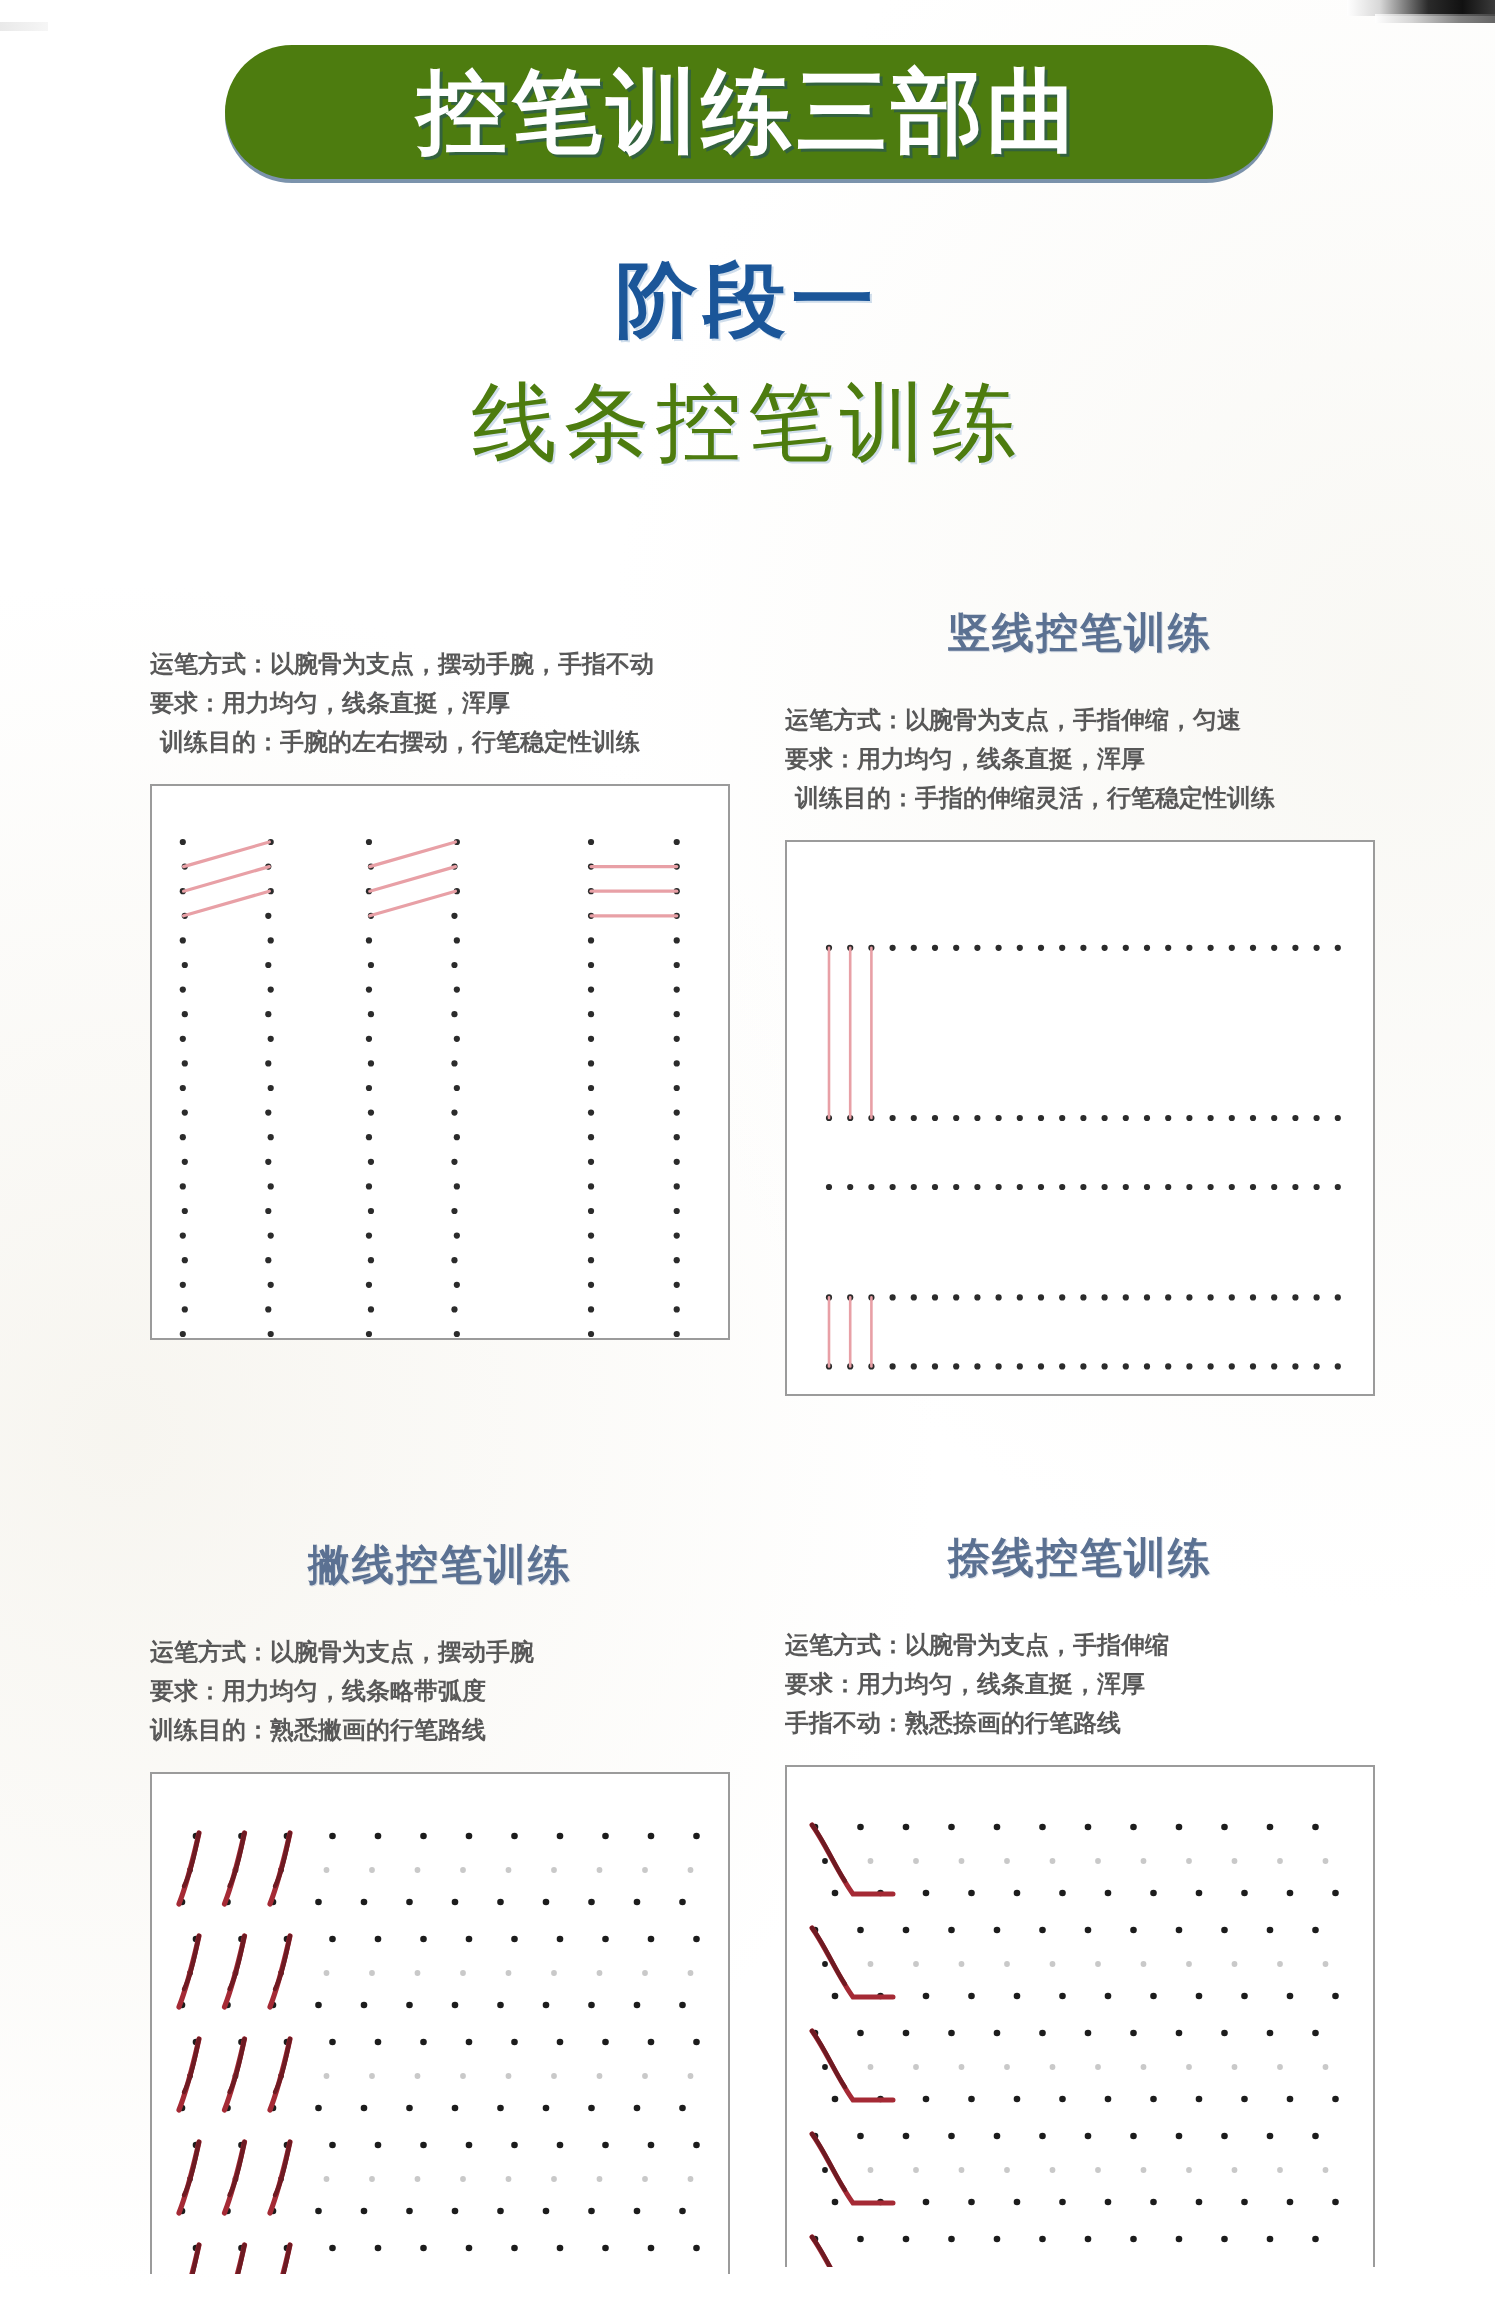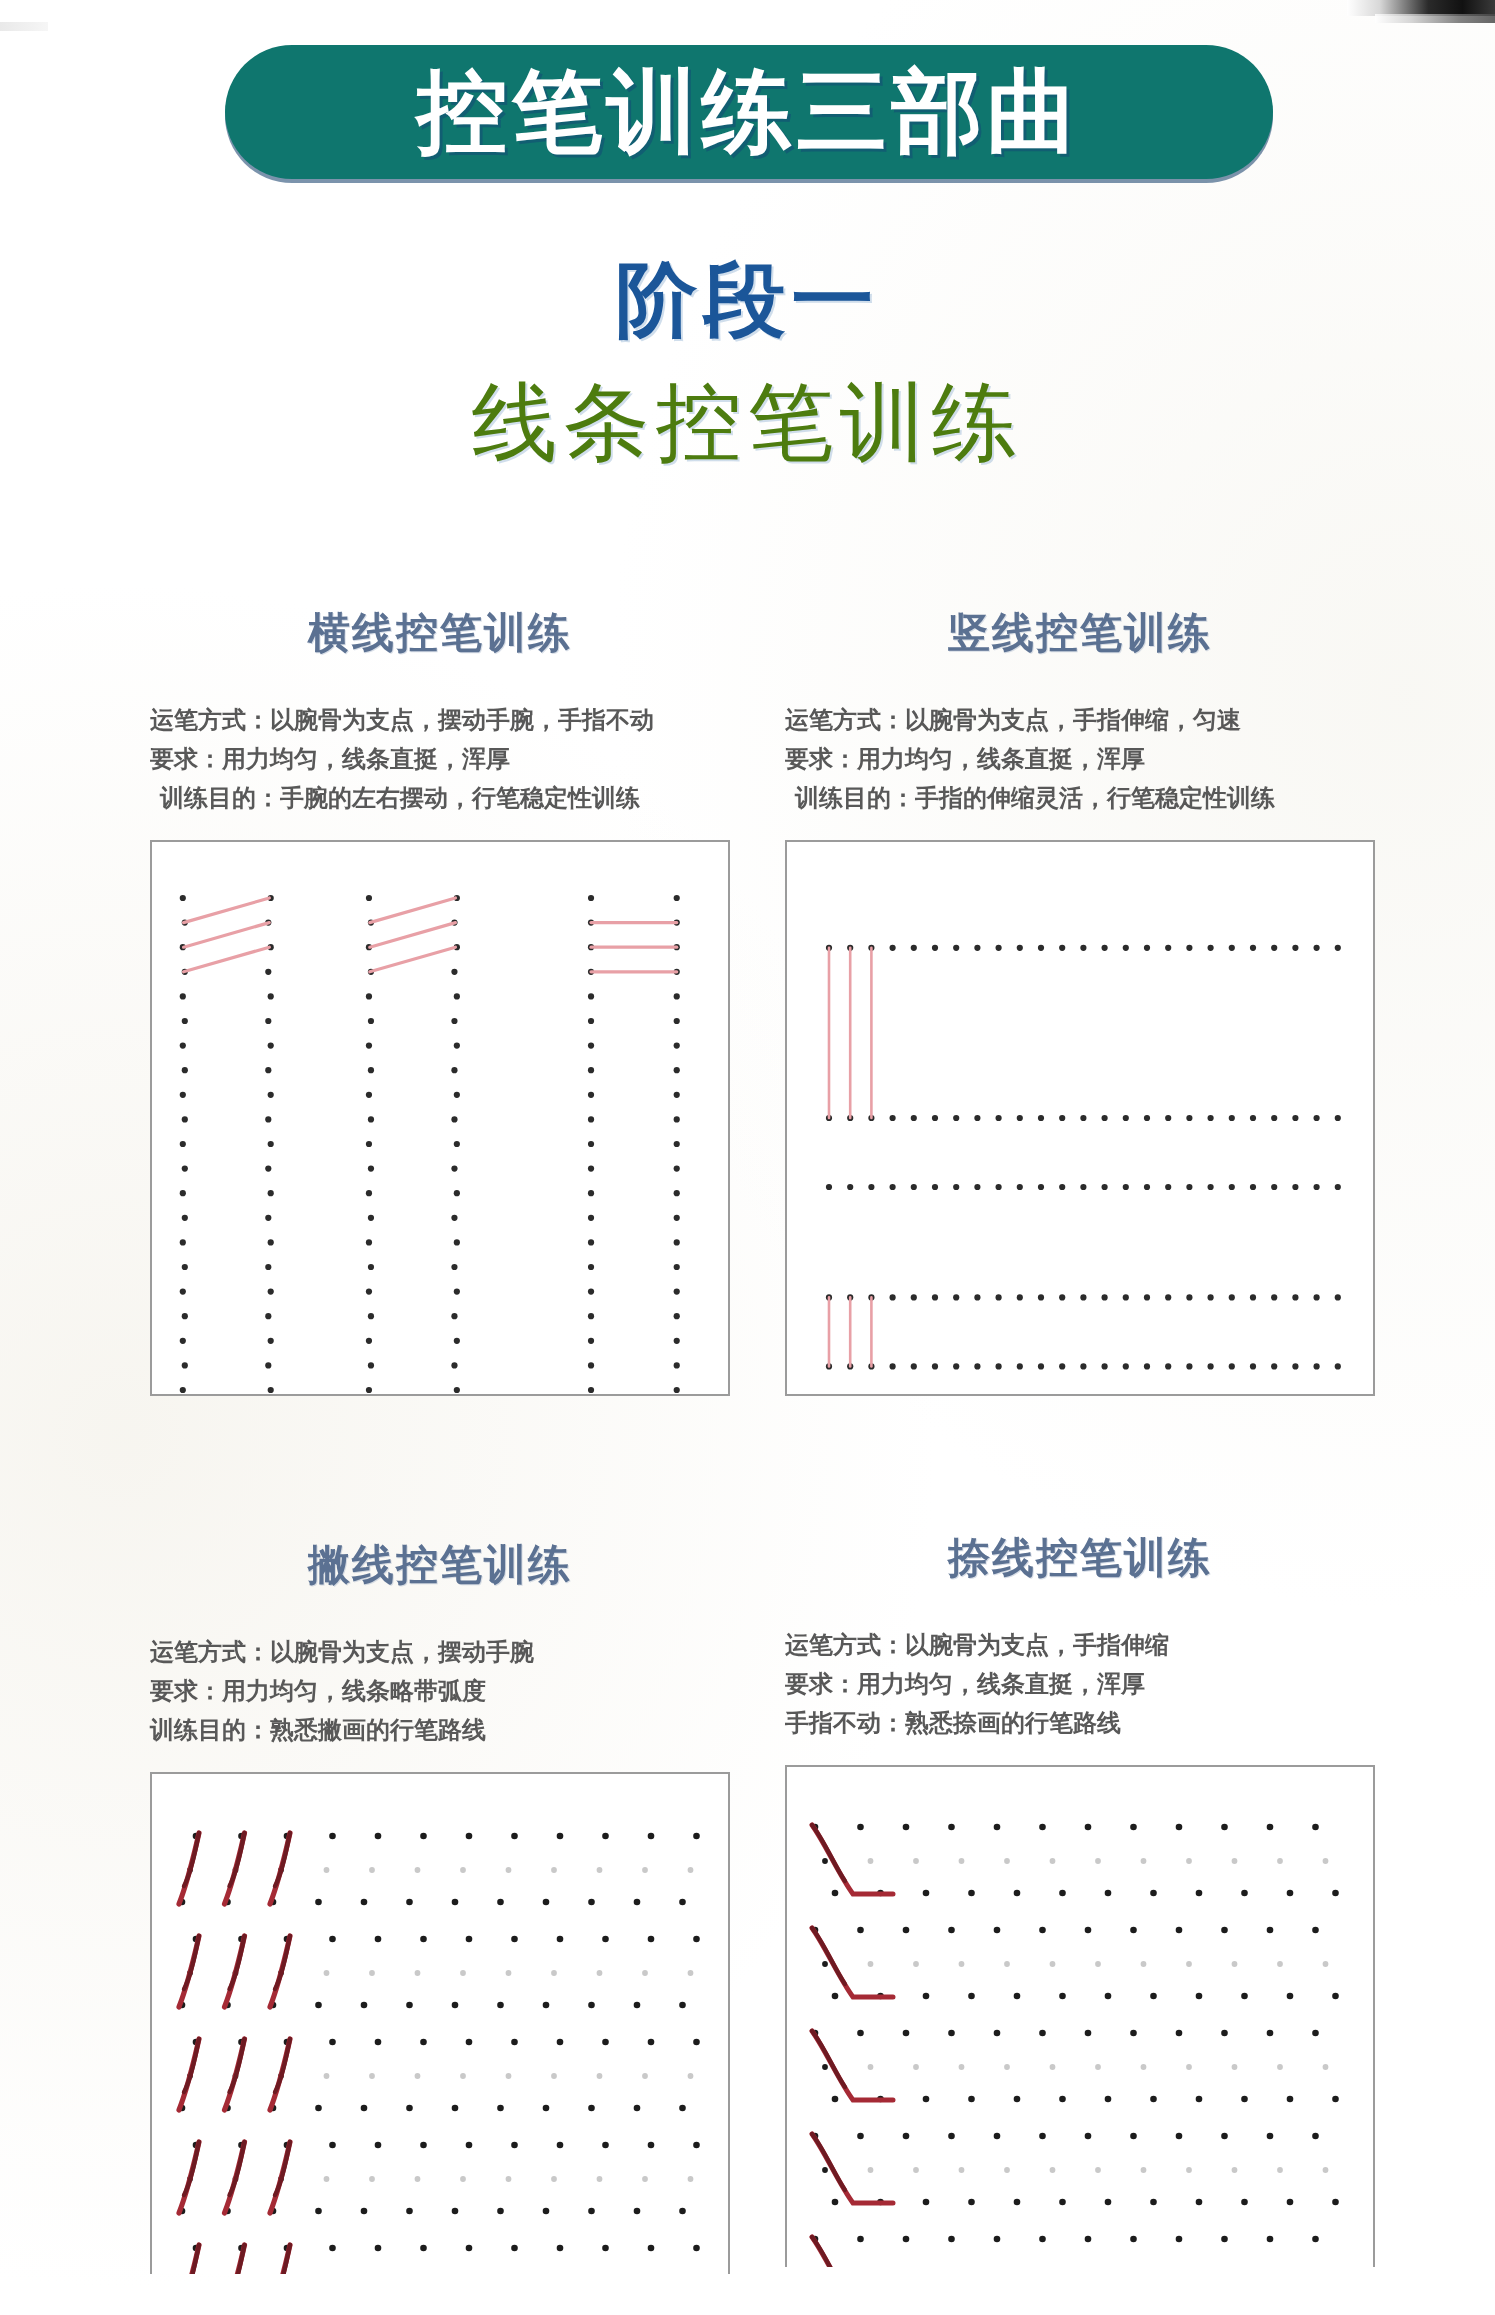--- a/index.html
+++ b/index.html
@@ -31,21 +31,21 @@
     opacity:.85;
   }
   .edge-artifact3{
     position:absolute;top:22px;left:0;width:48px;height:9px;
     background:linear-gradient(90deg,#e9e9e9 0%,#f6f6f6 100%);
   }
 
   
   .banner{
     position:absolute;left:225px;top:45px;width:1048px;height:134px;
-    background:#0f766e;
+    background:#4d7c0f;
     border-radius:67px;
     box-shadow:0 4px 0 rgba(14,58,104,.55);
   }
   .banner-title{
     position:absolute;inset:0;
     display:flex;align-items:center;justify-content:center;
     color:#ffffff;
     font-size:91px;
     font-weight:bold;
     letter-spacing:4px;
@@ -116,21 +116,20 @@
 <div class="edge-artifact2"></div>
 <div class="edge-artifact3"></div>
 
 <div class="banner">
   <div class="banner-title">控笔训练三部曲</div>
 </div>
 <div class="stage">阶段一</div>
 <div class="stage-sub">线条控笔训练</div>
 
 <div class="section" style="left:150px;top:605px;width:580px;">
-  <div class="sec-title">横线控笔训练</div>
   <div class="sec-notes">
     <div>运笔方式：以腕骨为支点，摆动手腕，手指不动</div>
     <div>要求：用力均匀，线条直挺，浑厚</div>
     <div class="note-indent">训练目的：手腕的左右摆动，行笔稳定性训练</div>
   </div>
   <div class="practice-box" style="height:552px;">
     <svg class="grid-svg" viewBox="0 0 576 552" preserveAspectRatio="none">
       <g id="h-dots">
           <circle cx="30.809756097560975" cy="56" rx="3.1" r="3.1" fill="#2b2b2b"></circle>
           <circle cx="118.70731707317073" cy="56" rx="3.1" r="3.1" fill="#2b2b2b"></circle>

